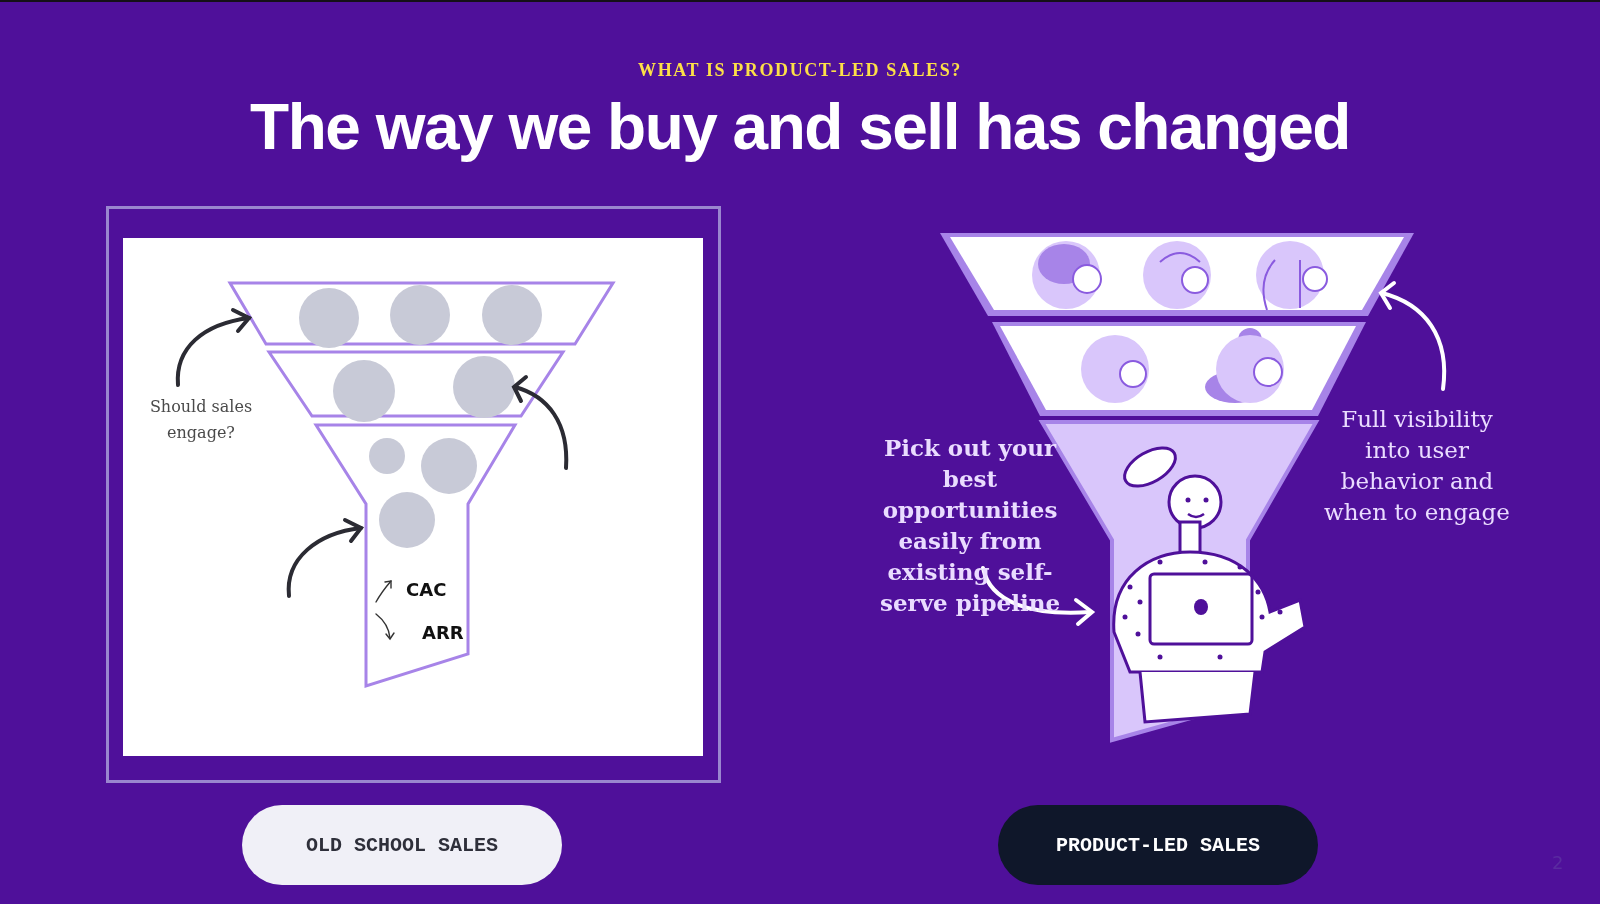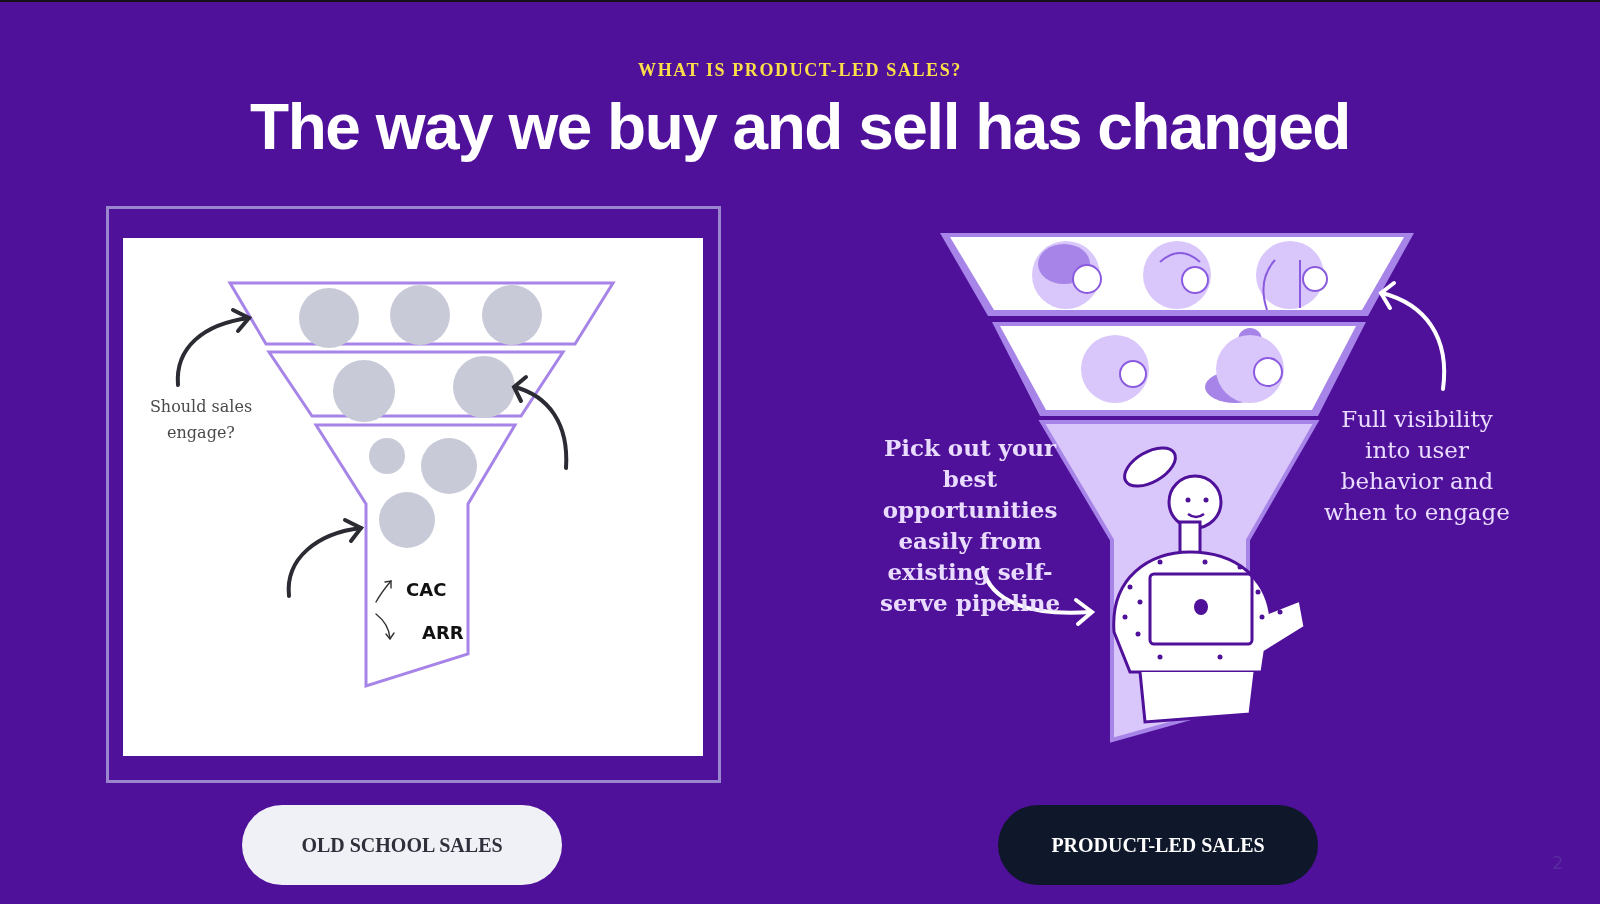--- a/index.html
+++ b/index.html
@@ -38,21 +38,21 @@
   }
   .old-note { color: #4a4a4a; }
   .metric {
     position: absolute; font-family: "DejaVu Sans", sans-serif;
     font-weight: bold; font-size: 18px; color: #111;
   }
   .plg-note { color: #eadcff; font-size: 23px; line-height: 31px; }
   .pill {
     position: absolute; top: 803px; height: 80px; width: 320px;
     border-radius: 40px; display: flex; align-items: center; justify-content: center;
-    font-family: Liberation Serif, serif; font-weight: bold; font-size: 20px;
+    font-family: Liberation Mono, monospace; font-weight: bold; font-size: 20px;
     cursor: pointer;
   }
   .pill-old { left: 242px; background: #f0f0f7; color: #2e2f3a; }
   .pill-plg { left: 998px; background: #0f172a; color: #ffffff; text-align: right; }
   .page-num {
     position: absolute; left: 1552px; top: 850px; color: #5a2ba0;
     font-family: "DejaVu Sans", sans-serif; font-size: 18px;
   }
 </style>
 </head>

